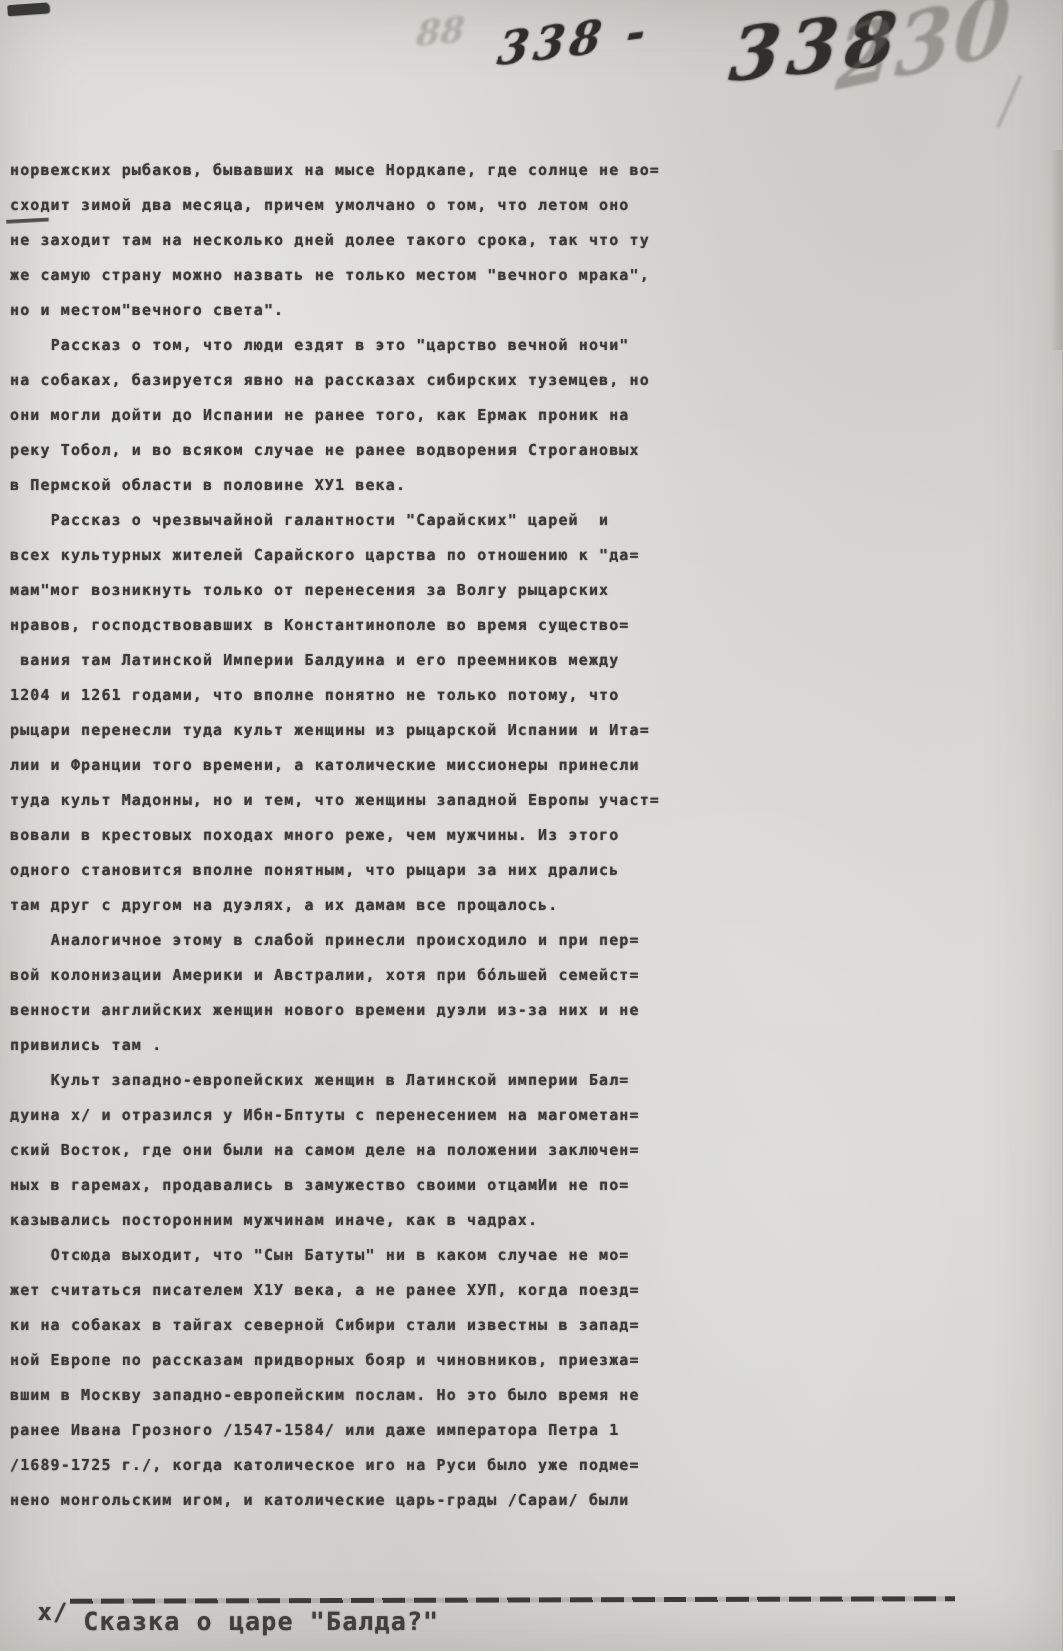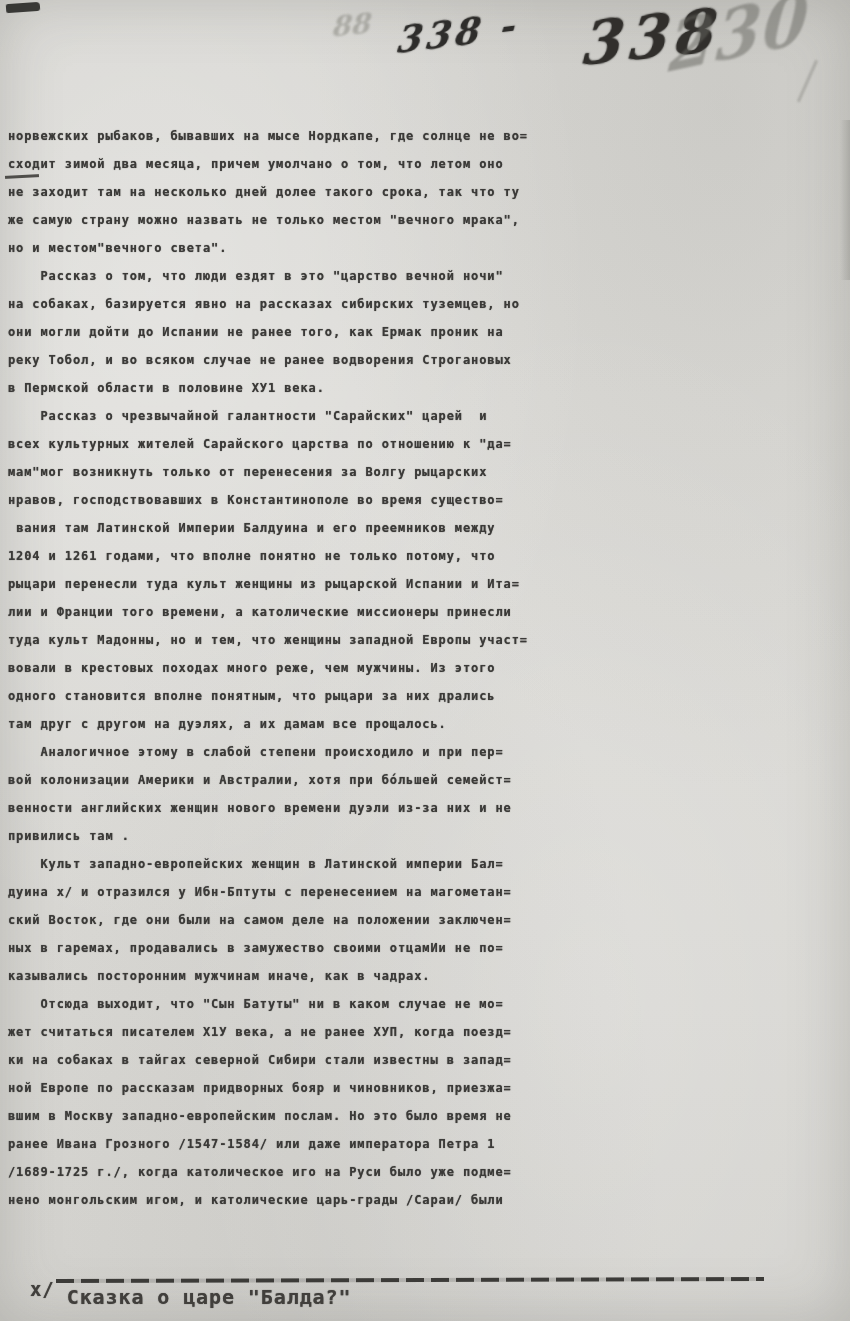--- a/index.html
+++ b/index.html
@@ -127,21 +127,21 @@
 мам"мог возникнуть только от перенесения за Волгу рыцарских
 нравов, господствовавших в Константинополе во время существо=
  вания там Латинской Империи Балдуина и его преемников между
 1204 и 1261 годами, что вполне понятно не только потому, что
 рыцари перенесли туда культ женщины из рыцарской Испании и Ита=
 лии и Франции того времени, а католические миссионеры принесли
 туда культ Мадонны, но и тем, что женщины западной Европы участ=
 вовали в крестовых походах много реже, чем мужчины. Из этого
 одного становится вполне понятным, что рыцари за них дрались
 там друг с другом на дуэлях, а их дамам все прощалось.</p>
-    <p>    Аналогичное этому в слабой степени происходило и при пер=
+    <p>    Аналогичное этому в слабой принесли происходило и при пер=
 вой колонизации Америки и Австралии, хотя при бо́льшей семейст=
 венности английских женщин нового времени дуэли из-за них и не
 привились там .</p>
     <p>    Культ западно-европейских женщин в Латинской империи Бал=
 дуина х/ и отразился у Ибн-Бптуты с перенесением на магометан=
 ский Восток, где они были на самом деле на положении заключен=
 ных в гаремах, продавались в замужество своими отцамИи не по=
 казывались посторонним мужчинам иначе, как в чадрах.</p>
     <p>    Отсюда выходит, что "Сын Батуты" ни в каком случае не мо=
 жет считаться писателем Х1У века, а не ранее ХУП, когда поезд=

